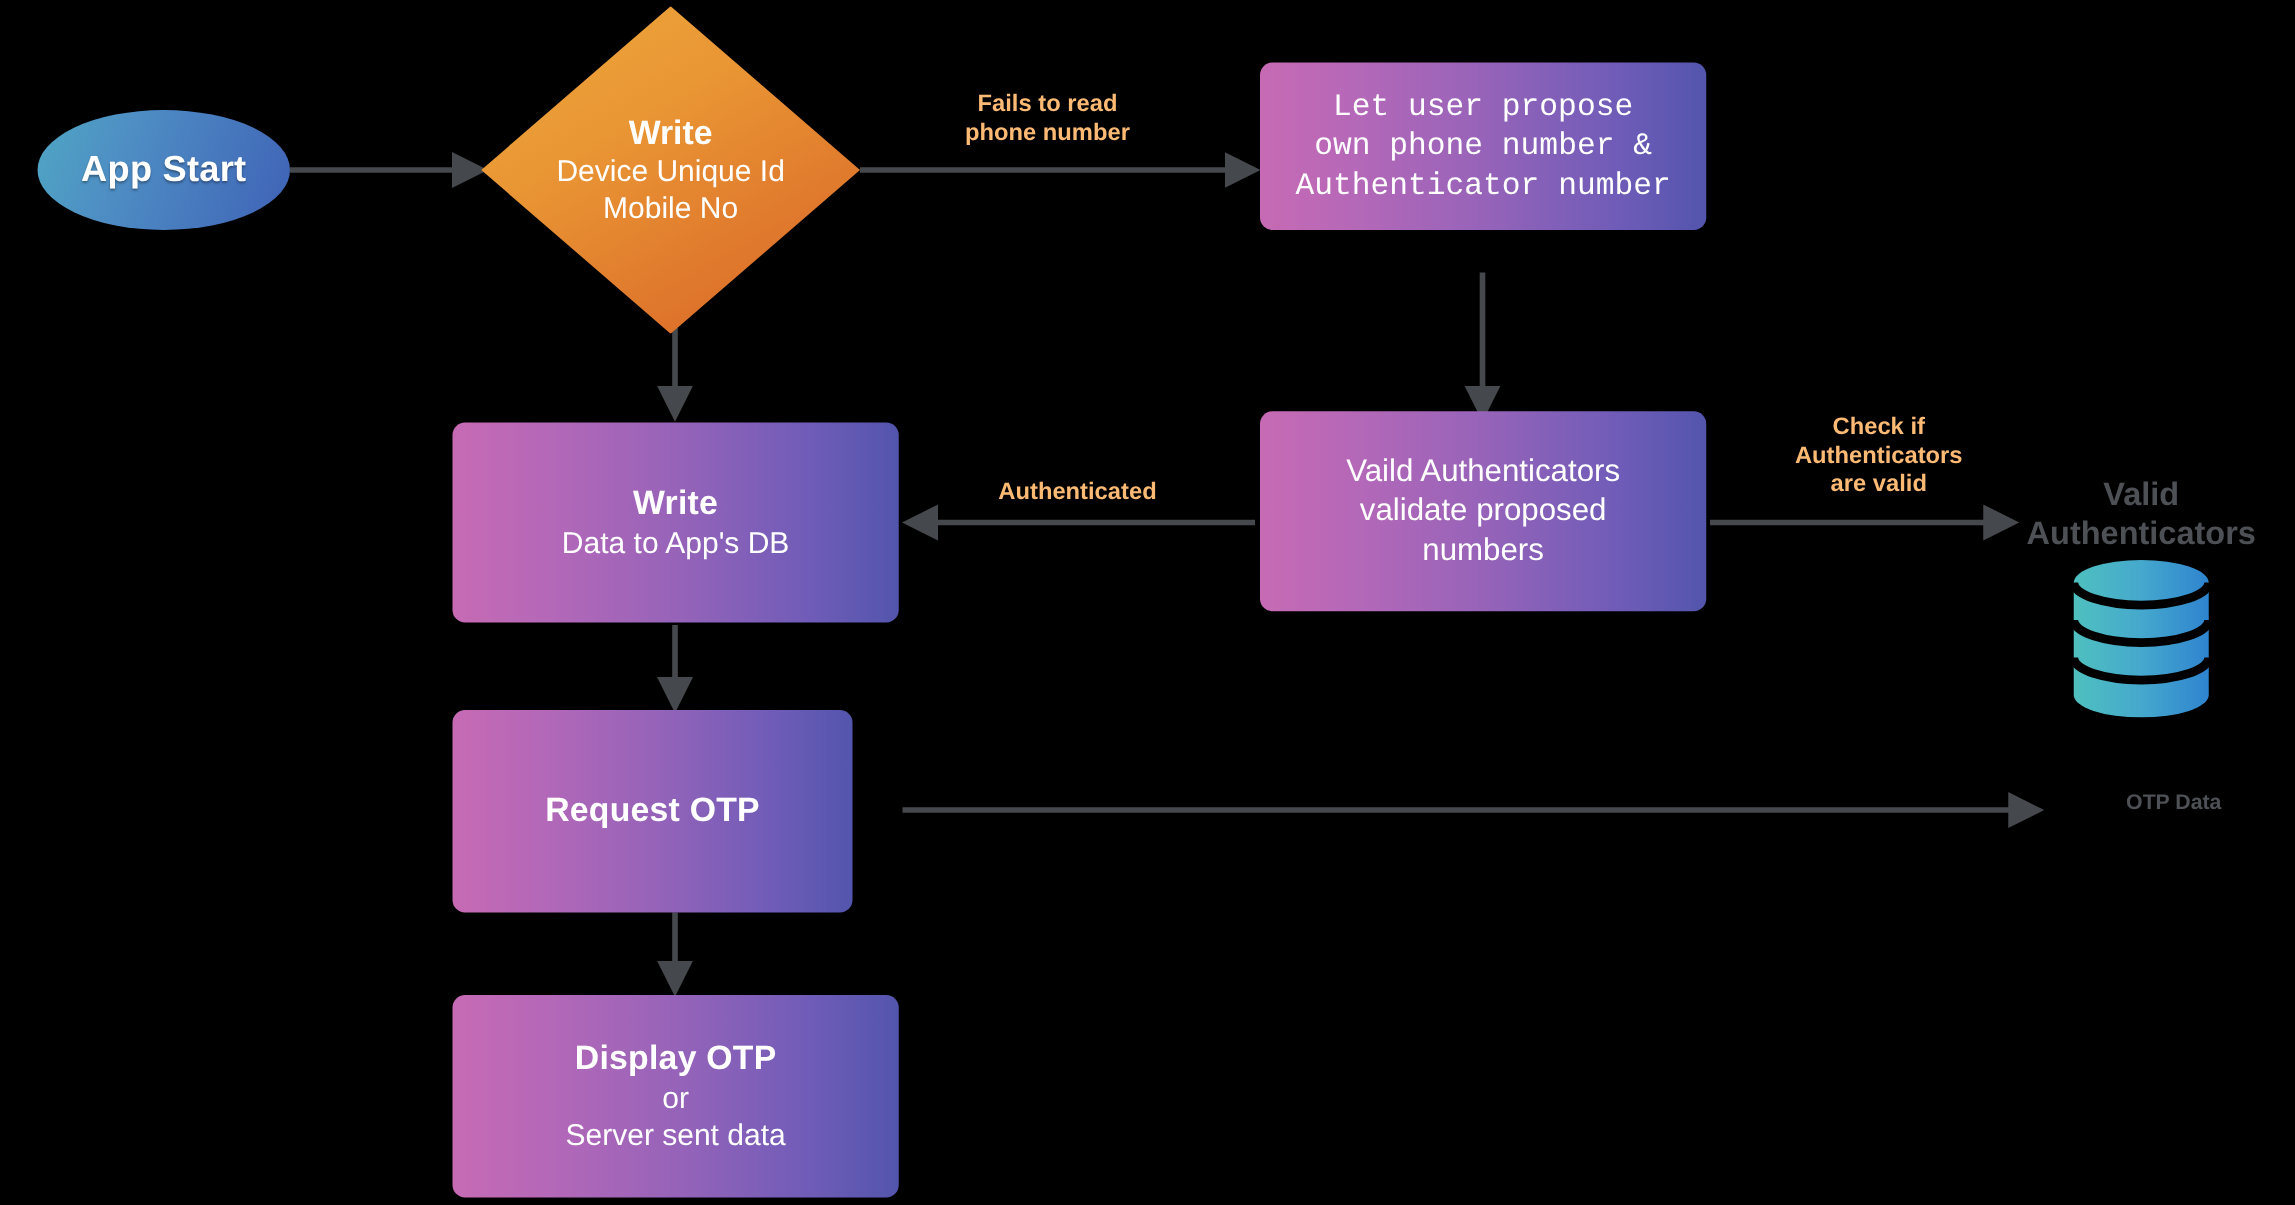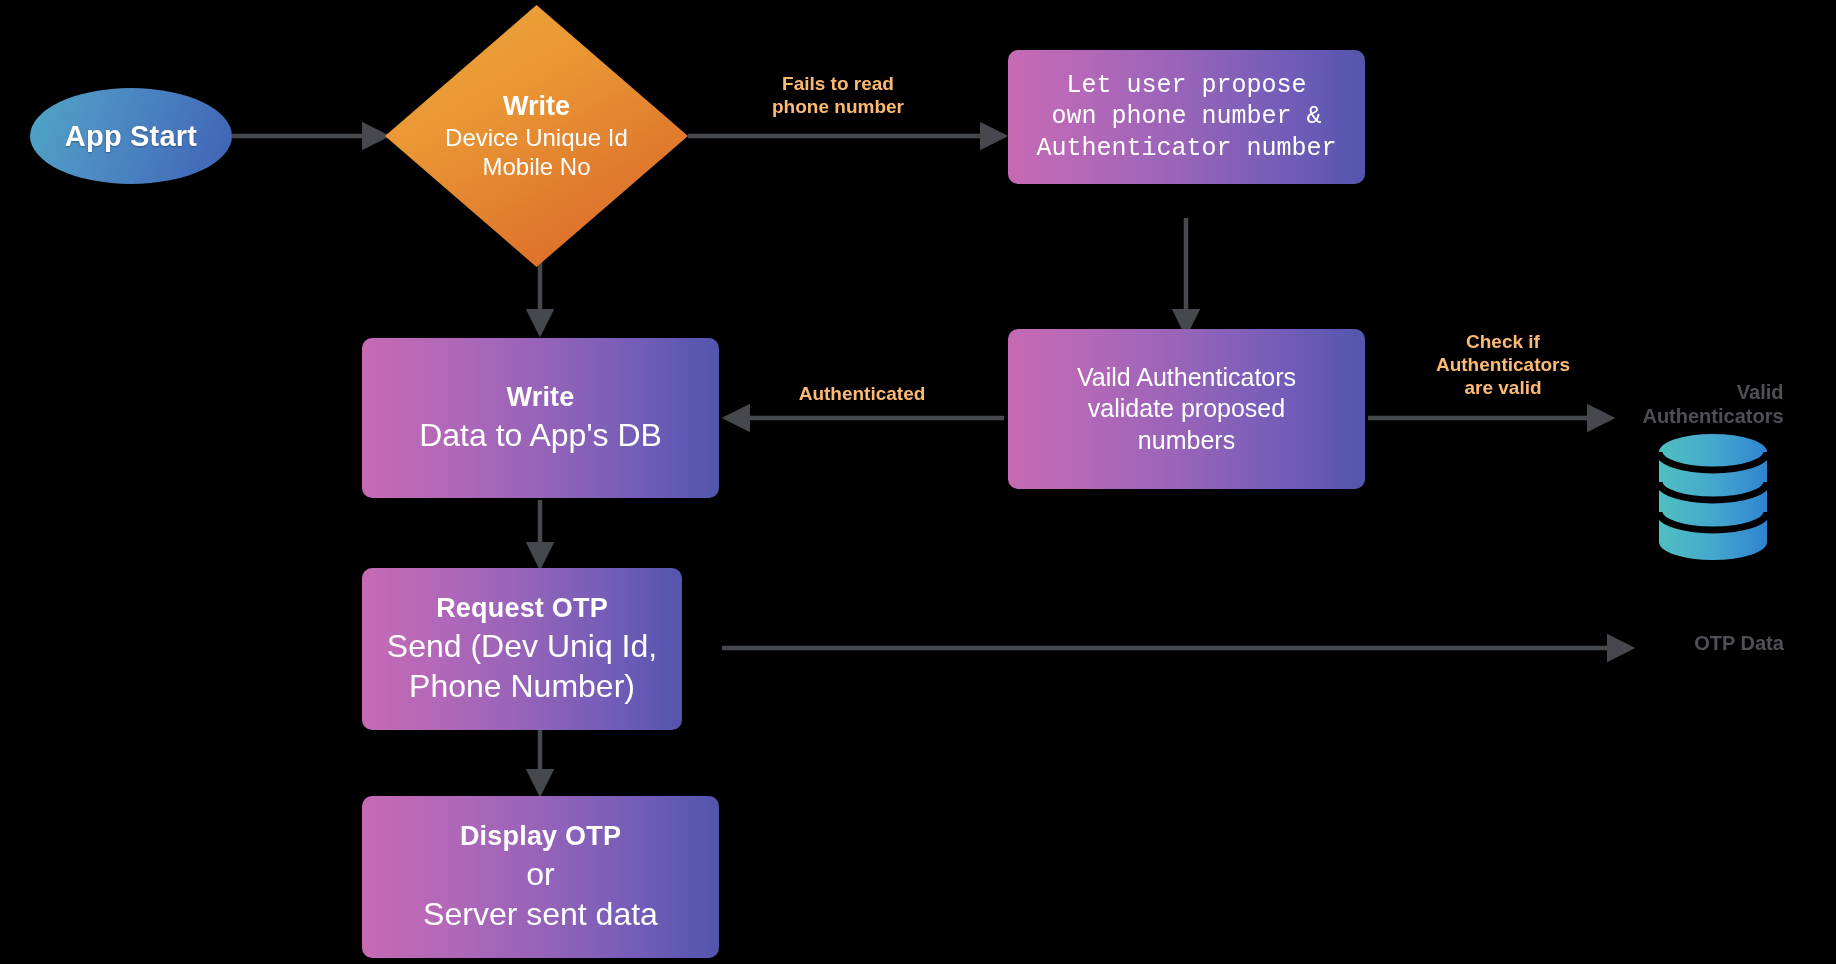--- a/index.html
+++ b/index.html
@@ -83,21 +83,21 @@
   .diamond-text .sub   { font-size: 24px; }
 
   
   .proc-node {
     border-radius: 10px;
     background: linear-gradient(90deg, #c76ab4 0%, #b468b8 22%, #9463b9 52%, #6f5cb8 80%, #5355ad 100%);
     line-height: 1.25;
     padding: 4px 10px;
   }
   .proc-node .title { font-size: 27px; }
-  .proc-node .sub   { font-size: 32px; }
+  .proc-node .sub   { font-size: 24px; }
   .proc-node.plain .sub { font-size: 25px; }
 
   
   .edge-label {
     position: absolute;
     color: #fdba74;
     font-size: 19px;
     font-weight: bold;
     line-height: 1.22;
     text-align: center;
@@ -106,30 +106,30 @@
 
   
   .store {
     position: absolute;
     display: flex;
     flex-direction: column;
     align-items: center;
   }
   .store-label {
     color: #4d5055;
-    font-size: 20px;
+    font-size: 26px;
     font-weight: bold;
     line-height: 1.2;
-    text-align: right;
+    text-align: center;
     white-space: pre-line;
   }
   .store-caption {
     position: absolute;
     color: #4d5055;
-    font-size: 20px;
+    font-size: 17px;
     font-weight: bold;
     text-align: center;
   }
 </style>
 </head>
 <body>
 
 <div id="canvas">
 
   <svg class="edges" viewBox="0 0 1836 964" xmlns="http://www.w3.org/2000/svg">
@@ -183,22 +183,20 @@
   </div>
 
   <div class="node proc-node plain" style="left:1008px; top:329px; width:357px; height:160px;align-items:center;">
     <div class="sub" style="white-space:pre-line;">Vaild Authenticators
 validate proposed
 numbers</div>
   </div>
 
   <div class="node proc-node" style="left:362px; top:568px; width:320px; height:162px;">
     <div class="title">Request OTP</div>
-    <div class="sub" style="white-space:pre-line;">Send (Dev Uniq Id,
-Phone Number)</div>
   </div>
 
   <div class="node proc-node" style="left:362px; top:796px; width:357px; height:162px;">
     <div class="title">Display OTP</div>
     <div class="sub" style="white-space:pre-line;">or
 Server sent data</div>
   </div>
 
   <div class="edge-label" style="left:738px; top:72px; width:200px;">Fails to read
 phone number</div>

